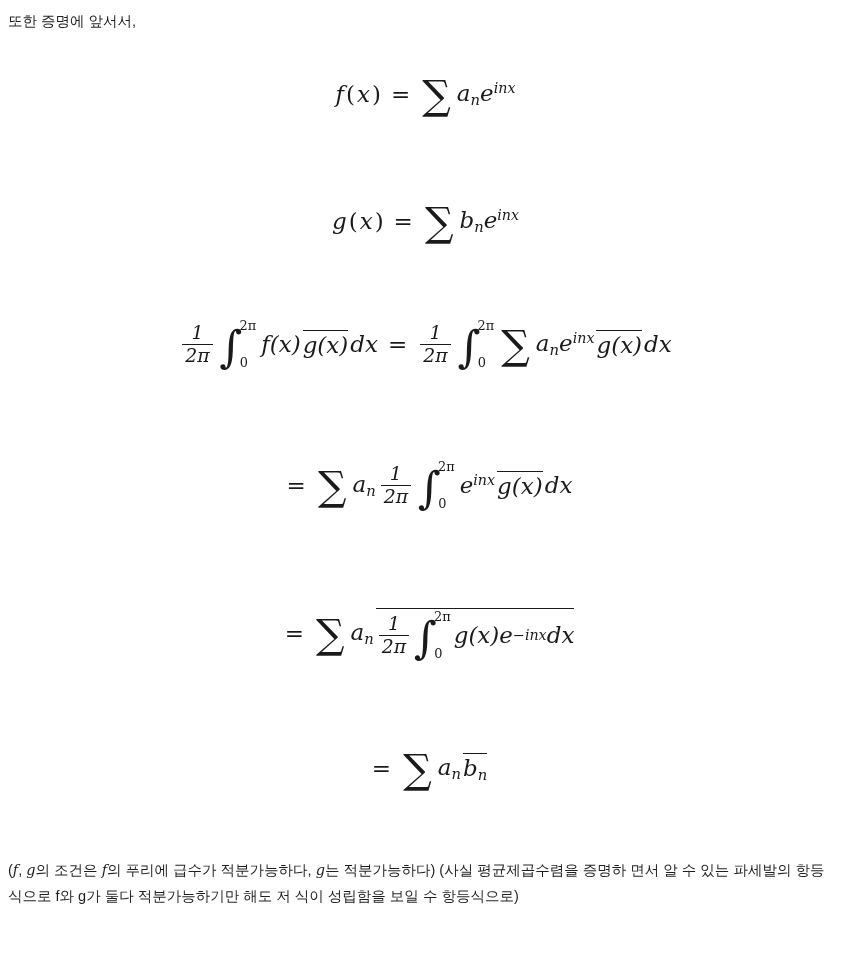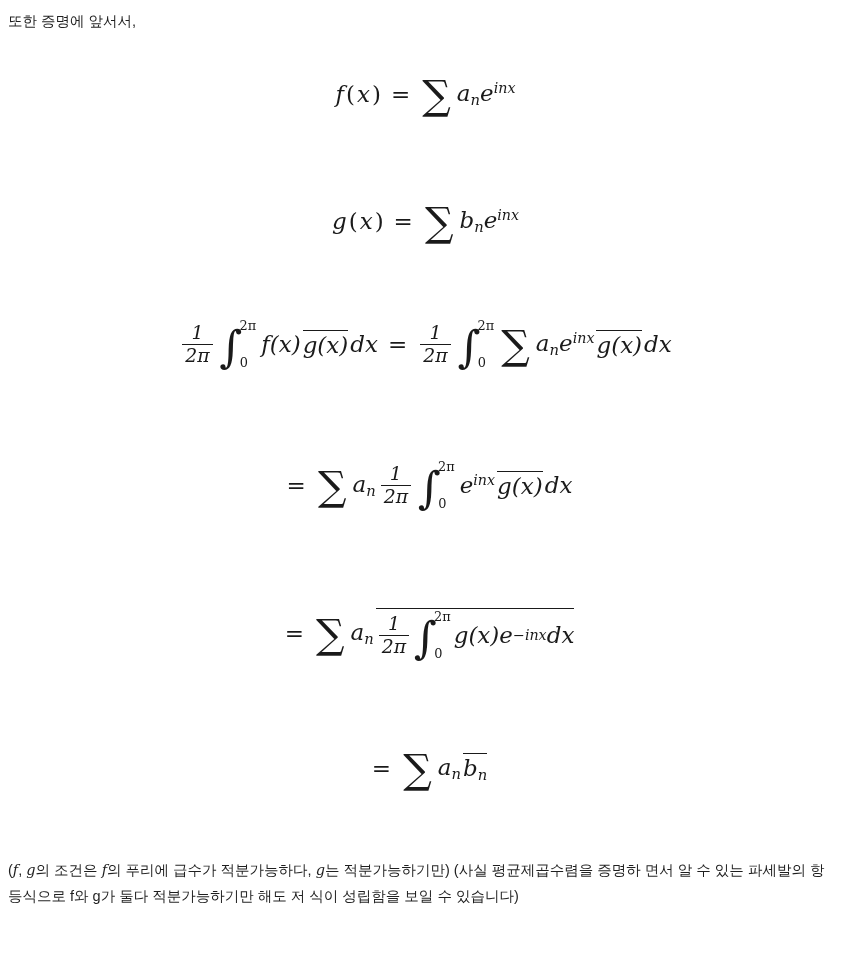--- a/index.html
+++ b/index.html
@@ -258,15 +258,15 @@
 
   <div class="math-block eq6">
     <span class="row">
       <span class="eqsign">=</span>
       <span class="sum">∑</span>
       <span><span class="var">a</span><span class="sub">n</span></span>
         <span class="ovl"><span class="var">b</span><span class="sub">n</span></span>
     </span>
   </div>
 
-  <div class="footer-text"><span>(</span><span class="mi">f</span><span>, </span><span class="mi">g</span><span>의 조건은 </span><span class="mi">f</span><span>의 푸리에 급수가 적분가능하다, </span><span class="mi">g</span><span>는 적분가능하기만) (사실 평균제곱수렴을 증명하</span> <span>면서 알 수 있는 파세발의 항등식으로 f와 g가 둘다 적분가능하기만 해도 저 식이 성립함을 보일 수</span> <span>있습니다)</span></div>
+  <div class="footer-text"><span>(</span><span class="mi">f</span><span>, </span><span class="mi">g</span><span>의 조건은 </span><span class="mi">f</span><span>의 푸리에 급수가 적분가능하다, </span><span class="mi">g</span><span>는 적분가능하다) (사실 평균제곱수렴을 증명하</span> <span>면서 알 수 있는 파세발의 항등식으로 f와 g가 둘다 적분가능하기만 해도 저 식이 성립함을 보일 수</span> <span>항등식으로)</span></div>
 
 </div>
 
 </body></html>

